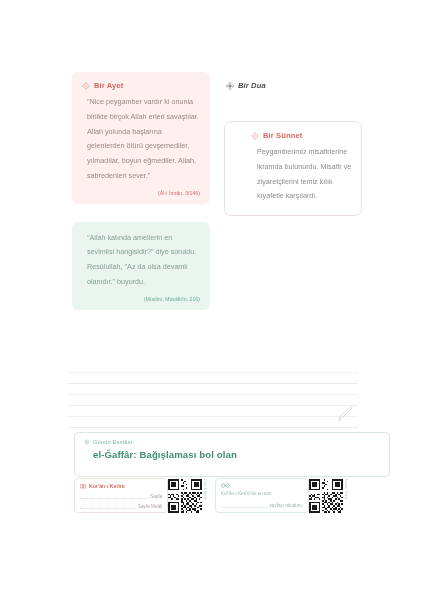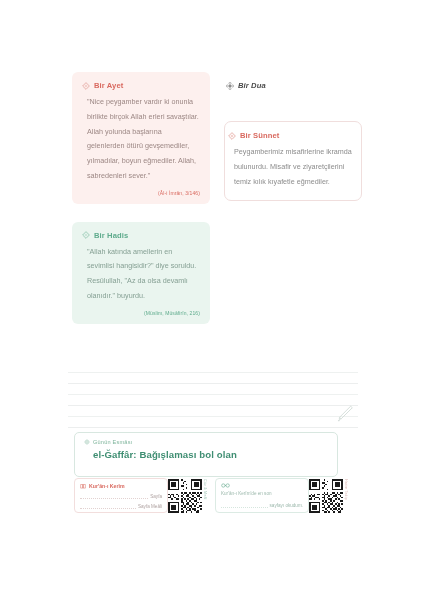--- a/index.html
+++ b/index.html
@@ -56,39 +56,39 @@
   .card.hadis .card-body { color: #86a094; }
 
   .card.dua { background: #ffffff; padding-left: 2px; font-style: italic; }
   .card.dua .card-head { color: #4a4a4a; }
   .card.dua .card-body { color: #8f8f8f; padding-left: 8px; }
 
   .card.sunnet {
     background: #ffffff;
     border: 1px solid #f0dedd;
     border-radius: 7px;
-    padding: 9px 9px 11px 3px;
+    padding: 9px 9px 11px 26px;
   }
   .card.sunnet .card-head { color: #d9695f; }
   .card.sunnet .card-body { color: #8c8c8c; padding-left: 6px; }
 
   
   .mk { width: 8px; height: 8px; flex: 0 0 8px; display:block; }
 
   
   .rules {
     position: absolute; left: 68px; top: 362px; width: 290px;
   }
   .rule { height: 11px; border-bottom: 1px solid #eceeee; }
   .rule:nth-child(odd) { border-bottom-color: #eef1f0; }
   .pencil { position: absolute; right: 2px; bottom: 6px; width: 20px; height: 18px; }
 
   
   .esma {
-    position: absolute; left: 74px; top: 432px; width: 264px;
+    position: absolute; left: 74px; top: 432px; width: 316px;
     border: 1px solid #d8e7e0;
     border-radius: 5px;
     background: #fff;
     padding: 6px 9px 16px 9px;
   }
   .esma-head { display:flex; align-items:center; gap:3px; font-size:5.6px; color:#7fb59c; letter-spacing:.2px; }
   .esma-val { font-size: 9.6px; color: #3f8e72; font-weight: bold; margin-top: 4px; padding-left: 9px; letter-spacing:.1px; }
 
   
   .footer { position: absolute; left: 74px; top: 478px; width: 286px; display: flex; gap: 7px; }
@@ -138,27 +138,20 @@
             <path d="M5 .8 9.2 5 5 9.2 .8 5Z" fill="none" stroke="#e2a19b" stroke-width="1"></path>
             <path d="M5 3 7 5 5 7 3 5Z" fill="#f3cdc8"></path>
           </svg>
           <span>Bir Ayet</span>
         </div>
         <div class="card-body">"Nice peygamber vardır ki onunla birlikte birçok Allah erleri savaştılar. Allah yolunda başlarına gelenlerden ötürü gevşemediler, yılmadılar, boyun eğmediler. Allah, sabredenleri sever."</div>
         <div class="card-cite">(Âl-i İmrân, 3/146)</div>
       </div>
 
       <div class="card hadis">
-        <div class="card-head">
-          <svg class="mk" viewBox="0 0 10 10">
-            <path d="M5 .8 9.2 5 5 9.2 .8 5Z" fill="none" stroke="#8cc4ac" stroke-width="1"></path>
-            <path d="M5 3 7 5 5 7 3 5Z" fill="#c8e4d7"></path>
-          </svg>
-          <span>Bir Hadis</span>
-        </div>
         <div class="card-body">"Allah katında amellerin en sevimlisi hangisidir?" diye soruldu. Resûlullah, "Az da olsa devamlı olanıdır." buyurdu.</div>
         <div class="card-cite">(Müslim, Müsâfirîn, 216)</div>
       </div>
 
     </div>
 
     <div class="col">
 
       <div class="card dua">
         <div class="card-head">
@@ -174,21 +167,21 @@
       </div>
 
       <div class="card sunnet">
         <div class="card-head">
           <svg class="mk" viewBox="0 0 10 10">
             <path d="M5 .8 9.2 5 5 9.2 .8 5Z" fill="none" stroke="#e2a19b" stroke-width="1"></path>
             <path d="M5 3 7 5 5 7 3 5Z" fill="#f3cdc8"></path>
           </svg>
           <span>Bir Sünnet</span>
         </div>
-        <div class="card-body">Peygamberimiz misafirlerine ikramda bulunurdu. Misafir ve ziyaretçilerini temiz kılık kıyafetle eğmediler.</div>
+        <div class="card-body">Peygamberimiz misafirlerine ikramda bulunurdu. Misafir ve ziyaretçilerini temiz kılık kıyafetle karşılardı.</div>
       </div>
 
     </div>
   </div>
 
   <div class="rules">
     <div class="rule"></div>
     <div class="rule"></div>
     <div class="rule"></div>
     <div class="rule"></div>

